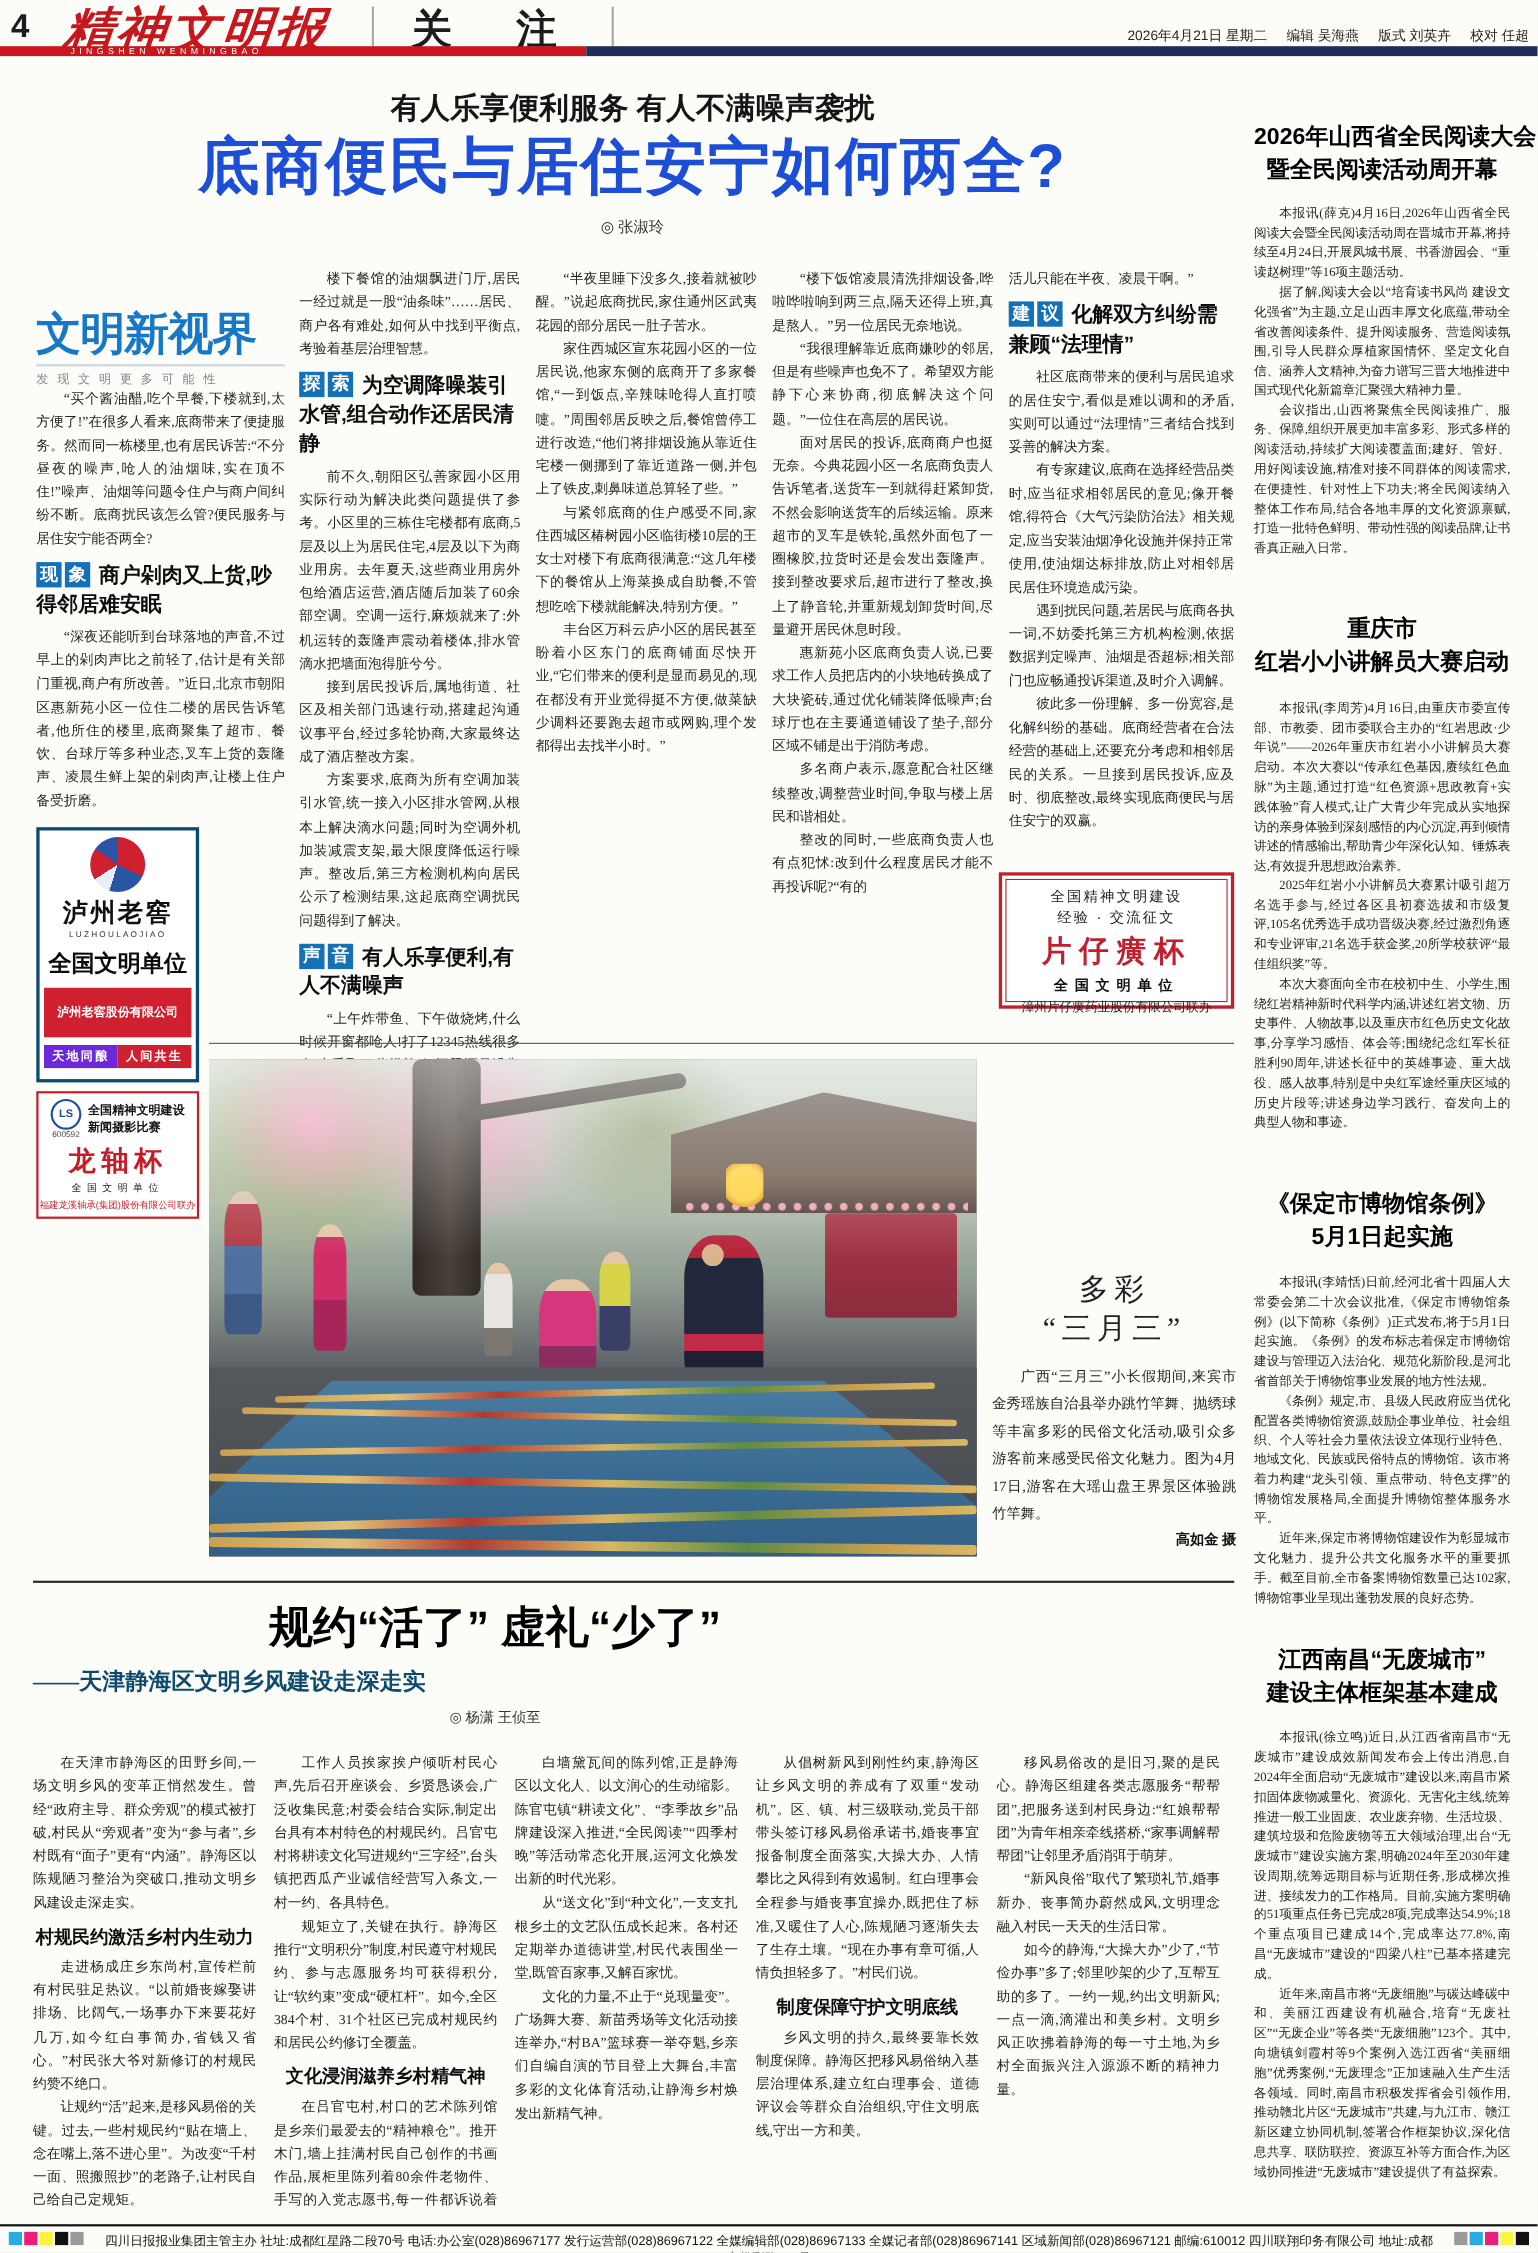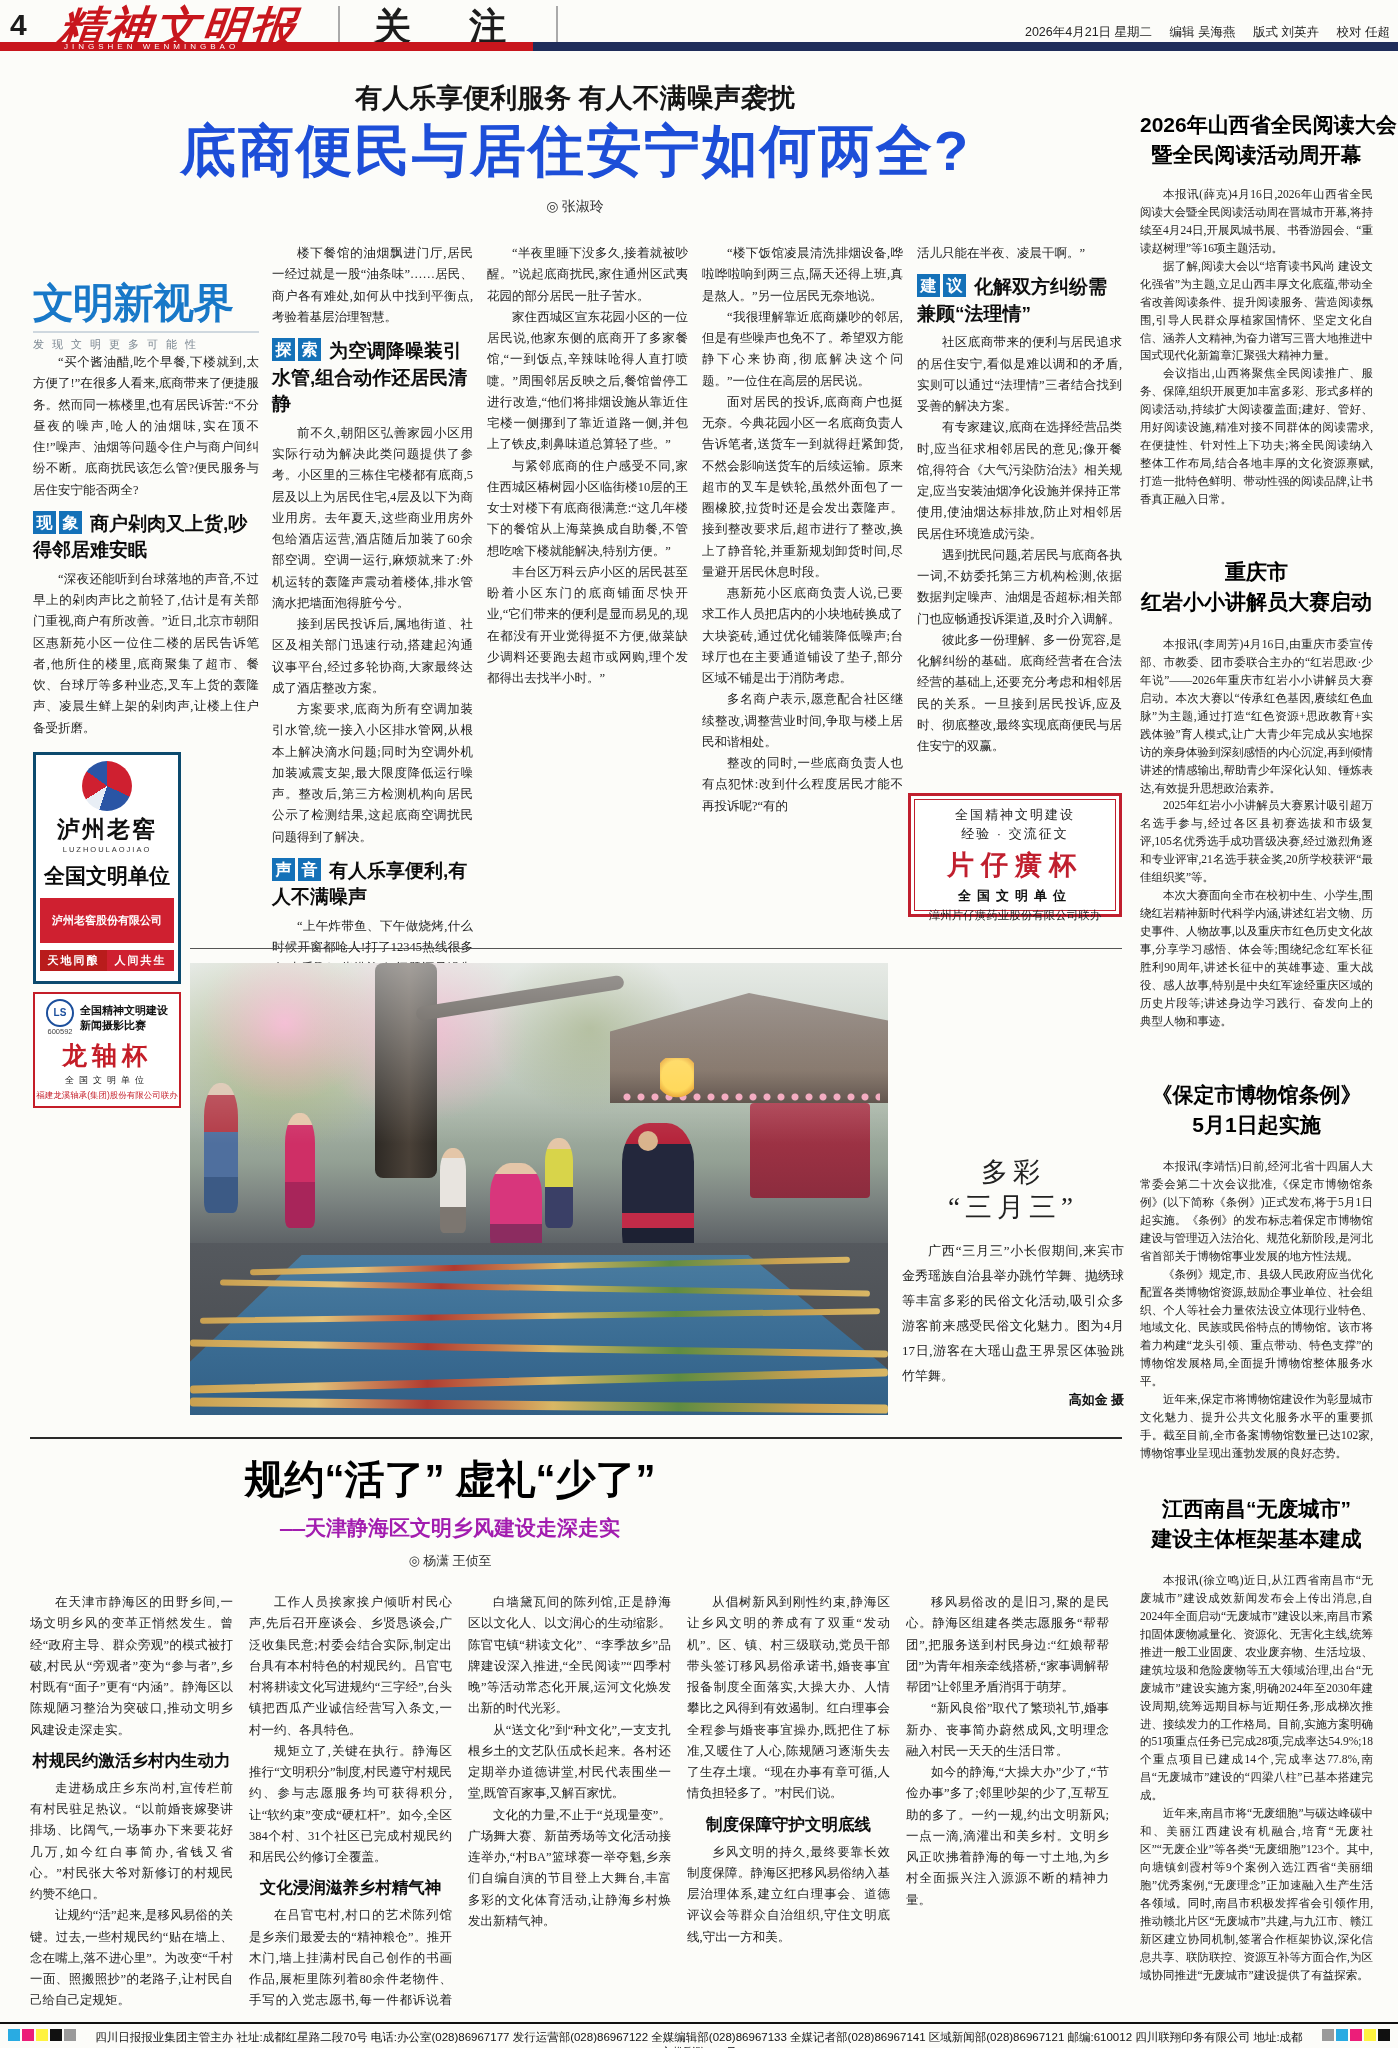--- a/index.html
+++ b/index.html
@@ -54,21 +54,21 @@
   .lzlj{left:33px;top:752px;width:148px;height:232px;border:3px solid #0c4a6e;box-sizing:border-box;
       background:#fff;text-align:center;font-family:"Liberation Sans",sans-serif;padding-top:6px;}
   .lzlj-logo{width:50px;height:50px;border-radius:50%;margin:0 auto;
       background:conic-gradient(#cf2030 0 32%,#2a55a5 32% 55%,#e8eef5 55% 66%,#cf2030 66% 85%,#2a55a5 85% 100%);}
   .lzlj-name{font-size:23px;font-weight:900;margin-top:3px;color:#101010;letter-spacing:2px;}
   .lzlj-pinyin{font-size:7.5px;letter-spacing:2px;color:#333;}
   .lzlj-honor{font-size:21px;font-weight:900;margin-top:8px;color:#0a0a0a;}
   .lzlj-company{margin:8px 4px 0;background:#cf2030;color:#fff;font-size:11px;padding:15px 0;font-weight:bold;}
   .lzlj-band{display:flex;margin:7px 4px 0;}
   .lzlj-band div{flex:1;font-size:11px;color:#fff;padding:3px 0;font-weight:bold;letter-spacing:2px;}
-  .band-blue{background:#b91c1c;} .band-red{background:#cf2030;}
+  .band-blue{background:#6d28d9;} .band-red{background:#cf2030;}
   .lxzc{left:33px;top:992px;width:148px;height:116px;border:2px solid #c41d28;box-sizing:border-box;
       background:#fff;text-align:center;font-family:"Liberation Sans",sans-serif;padding-top:5px;}
   .lx-row{display:flex;align-items:center;justify-content:center;gap:6px;}
   .lx-logo{width:24px;height:24px;border:2px solid #1c4f9c;border-radius:50%;font-size:10px;line-height:24px;
       color:#1c4f9c;font-weight:bold;}
   .lx-code{font-size:7.5px;color:#444;}
   .lx-event{font-size:11px;font-weight:bold;line-height:1.3;color:#111;text-align:left;}
   .lx-cup{font-size:25px;font-weight:900;color:#c41d28;letter-spacing:5px;margin-top:3px;}
   .lx-honor{font-size:9px;letter-spacing:5px;margin-top:2px;color:#222;}
   .lx-org{font-size:8.5px;color:#c41d28;margin-top:3px;}
@@ -80,22 +80,22 @@
       background:linear-gradient(90deg,#c9a050,#e2c178 18%,#b03a30 34%,#d9b765 52%,#5f8c42 70%,#c9a050 88%,#d9b765);}
   .caption{left:902px;top:1155px;width:222px;}
   .cap-title{font-size:27px;letter-spacing:5px;text-align:center;line-height:1.3;color:#222;
       font-family:"Liberation Serif",serif;}
   .cap-text{margin-top:14px;font-size:13px;line-height:1.92;text-align:justify;text-indent:2em;color:#222;}
   .cap-credit{margin-top:2px;text-align:right;font-size:13px;font-weight:bold;color:#111;}
   
   .bottom-rule{left:30px;top:1437px;width:1092px;height:2px;background:#2a2a2a;}
   .b-title{left:30px;top:1452px;width:840px;text-align:center;font-size:40px;font-weight:900;
       font-family:"Liberation Sans",sans-serif;color:#000;}
-  .b-sub{left:30px;top:1514px;width:840px;text-align:center;font-size:21px;font-weight:bold;
-      font-family:Liberation Mono, monospace;color:#a21caf;}
+  .b-sub{left:30px;top:1514px;width:840px;text-align:left;font-size:21px;font-weight:bold;
+      font-family:Liberation Serif, serif;color:#0c4a6e;}
   .b-author{left:30px;top:1552px;width:840px;text-align:center;font-size:13px;color:#333;}
   .b-col{position:absolute;top:1592px;width:203px;height:422px;overflow:hidden;}
   .b-col p{margin:0;text-indent:2em;font-size:12.5px;line-height:1.7;text-align:justify;color:#232323;}
   .b-subhead{text-align:center;font-weight:bold;font-size:16.5px;margin:9px 0 6px;color:#0d0d0d;
       font-family:"Liberation Sans",sans-serif;}
   
   .side-title{left:1140px;width:233px;text-align:center;font-family:"Liberation Sans",sans-serif;
       font-weight:900;font-size:21px;line-height:1.45;color:#000;}
   .side-title div{white-space:nowrap;}
   .side-body{left:1140px;width:233px;}

